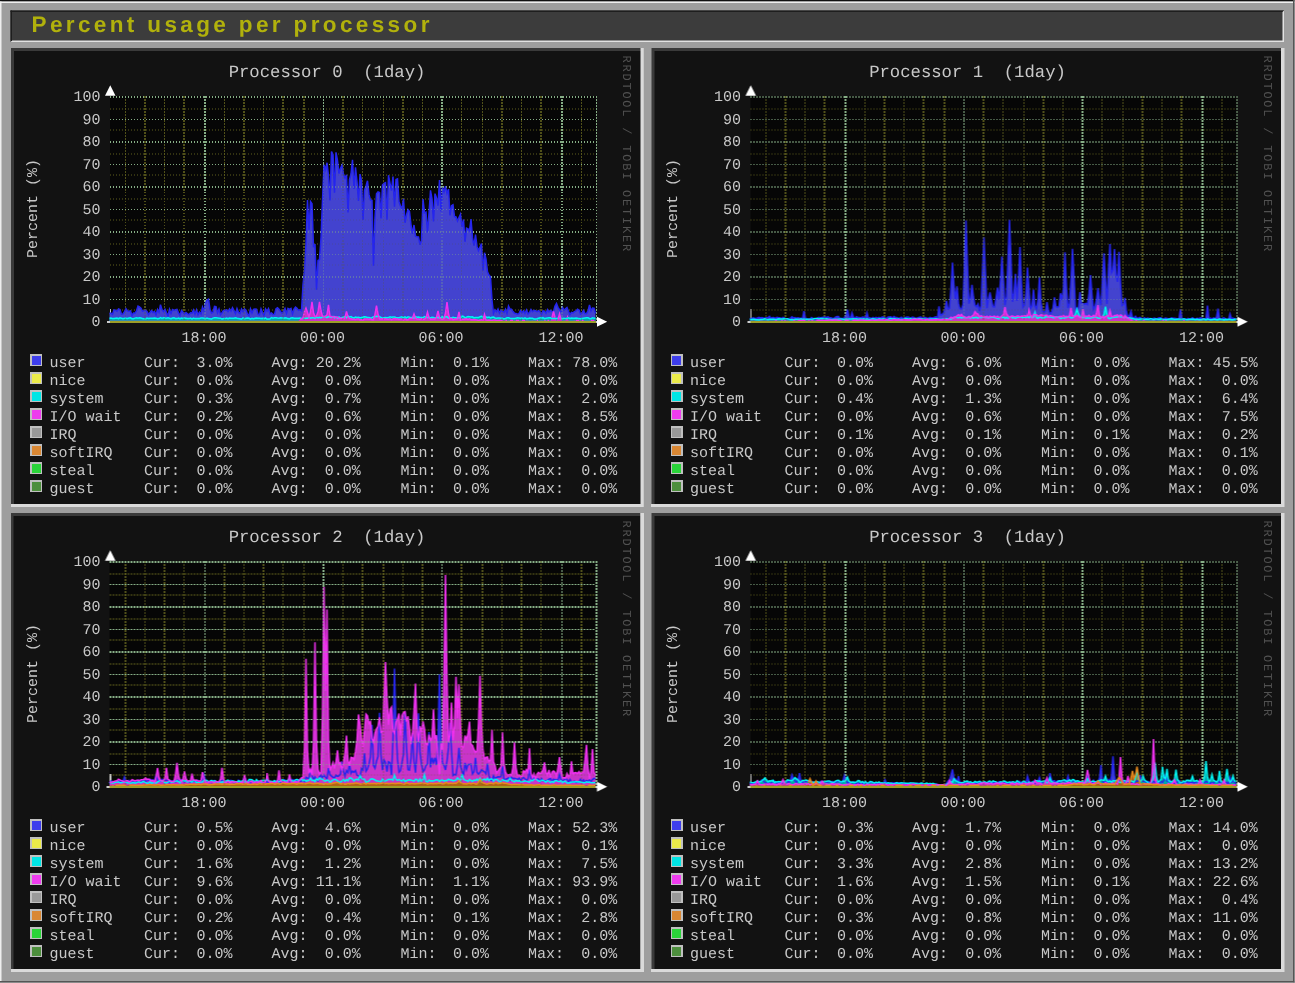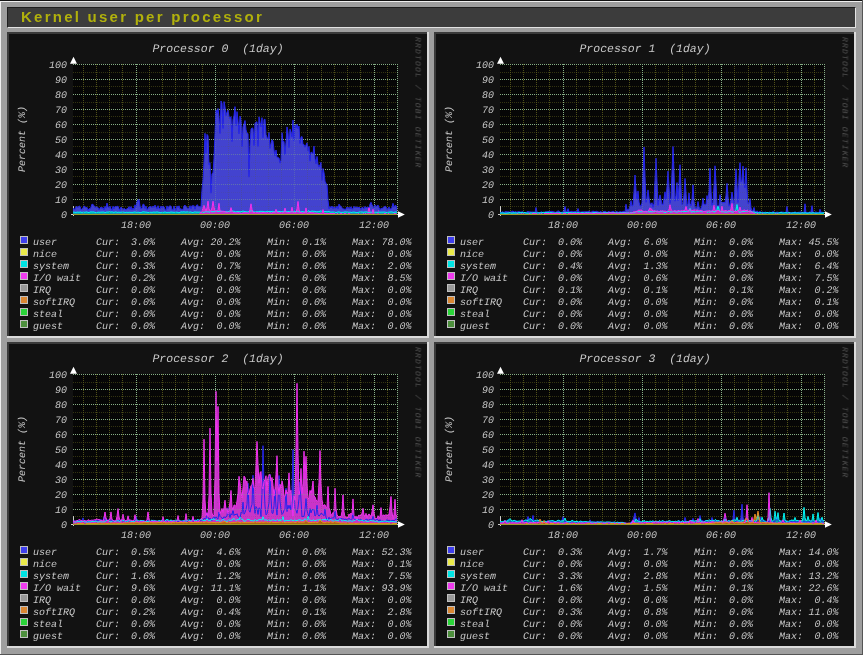--- a/index.html
+++ b/index.html
@@ -1,19 +1,19 @@
 <!DOCTYPE html>
-<html><head><meta charset="utf-8"><style>html,body{margin:0;padding:0;}*{-webkit-font-smoothing:antialiased;}body{width:863px;height:655px;background:#9e9e9e;position:relative;overflow:hidden;font-family:"Liberation Sans",sans-serif;}.edge{position:absolute;font-style:italic;}</style></head><body>
+<html><head><meta charset="utf-8"><style>html,body{margin:0;padding:0;}*{-webkit-font-smoothing:antialiased;}body{width:863px;height:655px;background:#9e9e9e;position:relative;overflow:hidden;font-family:"Liberation Sans",sans-serif;}.edge{position:absolute;}</style></head><body>
 <div class="edge" style="left:0;top:0;width:863px;height:1px;background:#101010"></div>
 <div class="edge" style="left:0;top:1px;width:863px;height:1px;background:#efefef"></div>
 <div class="edge" style="left:0;top:1px;width:1px;height:653px;background:#efefef"></div>
 <div class="edge" style="left:862px;top:0;width:1px;height:655px;background:#555"></div>
 <div class="edge" style="left:0;top:654px;width:863px;height:1px;background:#555"></div>
 <div class="edge" style="left:7px;top:7px;width:849px;height:21px;background:#3c3c3c;border-top:1px solid #1e1e1e;border-left:1px solid #1e1e1e;border-bottom:1px solid #e2e2e2;border-right:1px solid #e2e2e2;box-sizing:border-box;"></div>
-<div class="edge" style="left:21px;top:8px;font:bold 15px &quot;Liberation Sans&quot;,sans-serif;color:#b1b10c;transform:translateZ(0);letter-spacing:2.25px;">Kernel user per processor</div>
+<div class="edge" style="left:21px;top:8px;font:bold 15px &quot;Liberation Sans&quot;,sans-serif;color:#b1b10c;transform:translateZ(0);letter-spacing:2.25px;">Percent usage per processor</div>
 <div class="edge" style="left:7px;top:32px;width:422px;height:306px">
     <svg width="422" height="306" xmlns="http://www.w3.org/2000/svg" style="position:absolute" shape-rendering="crispEdges">
       <rect x="0" y="0" width="422" height="306" fill="#dadada"></rect>
       <rect x="0" y="0" width="420" height="304" fill="#3a3a3a"></rect>
       <rect x="2" y="2" width="418" height="302" fill="#121212"></rect>
       <rect x="66" y="32" width="324" height="150" fill="#060606"></rect>
       <line x1="66" y1="40.5" x2="390" y2="40.5" stroke="#5e5e1e" stroke-width="1" stroke-dasharray="1 1" opacity="0.45"></line>
       <line x1="66" y1="54.5" x2="390" y2="54.5" stroke="#5e5e1e" stroke-width="1" stroke-dasharray="1 1" opacity="0.45"></line>
       <line x1="66" y1="70.5" x2="390" y2="70.5" stroke="#5e5e1e" stroke-width="1" stroke-dasharray="1 1" opacity="0.45"></line>
       <line x1="66" y1="84.5" x2="390" y2="84.5" stroke="#5e5e1e" stroke-width="1" stroke-dasharray="1 1" opacity="0.45"></line>

